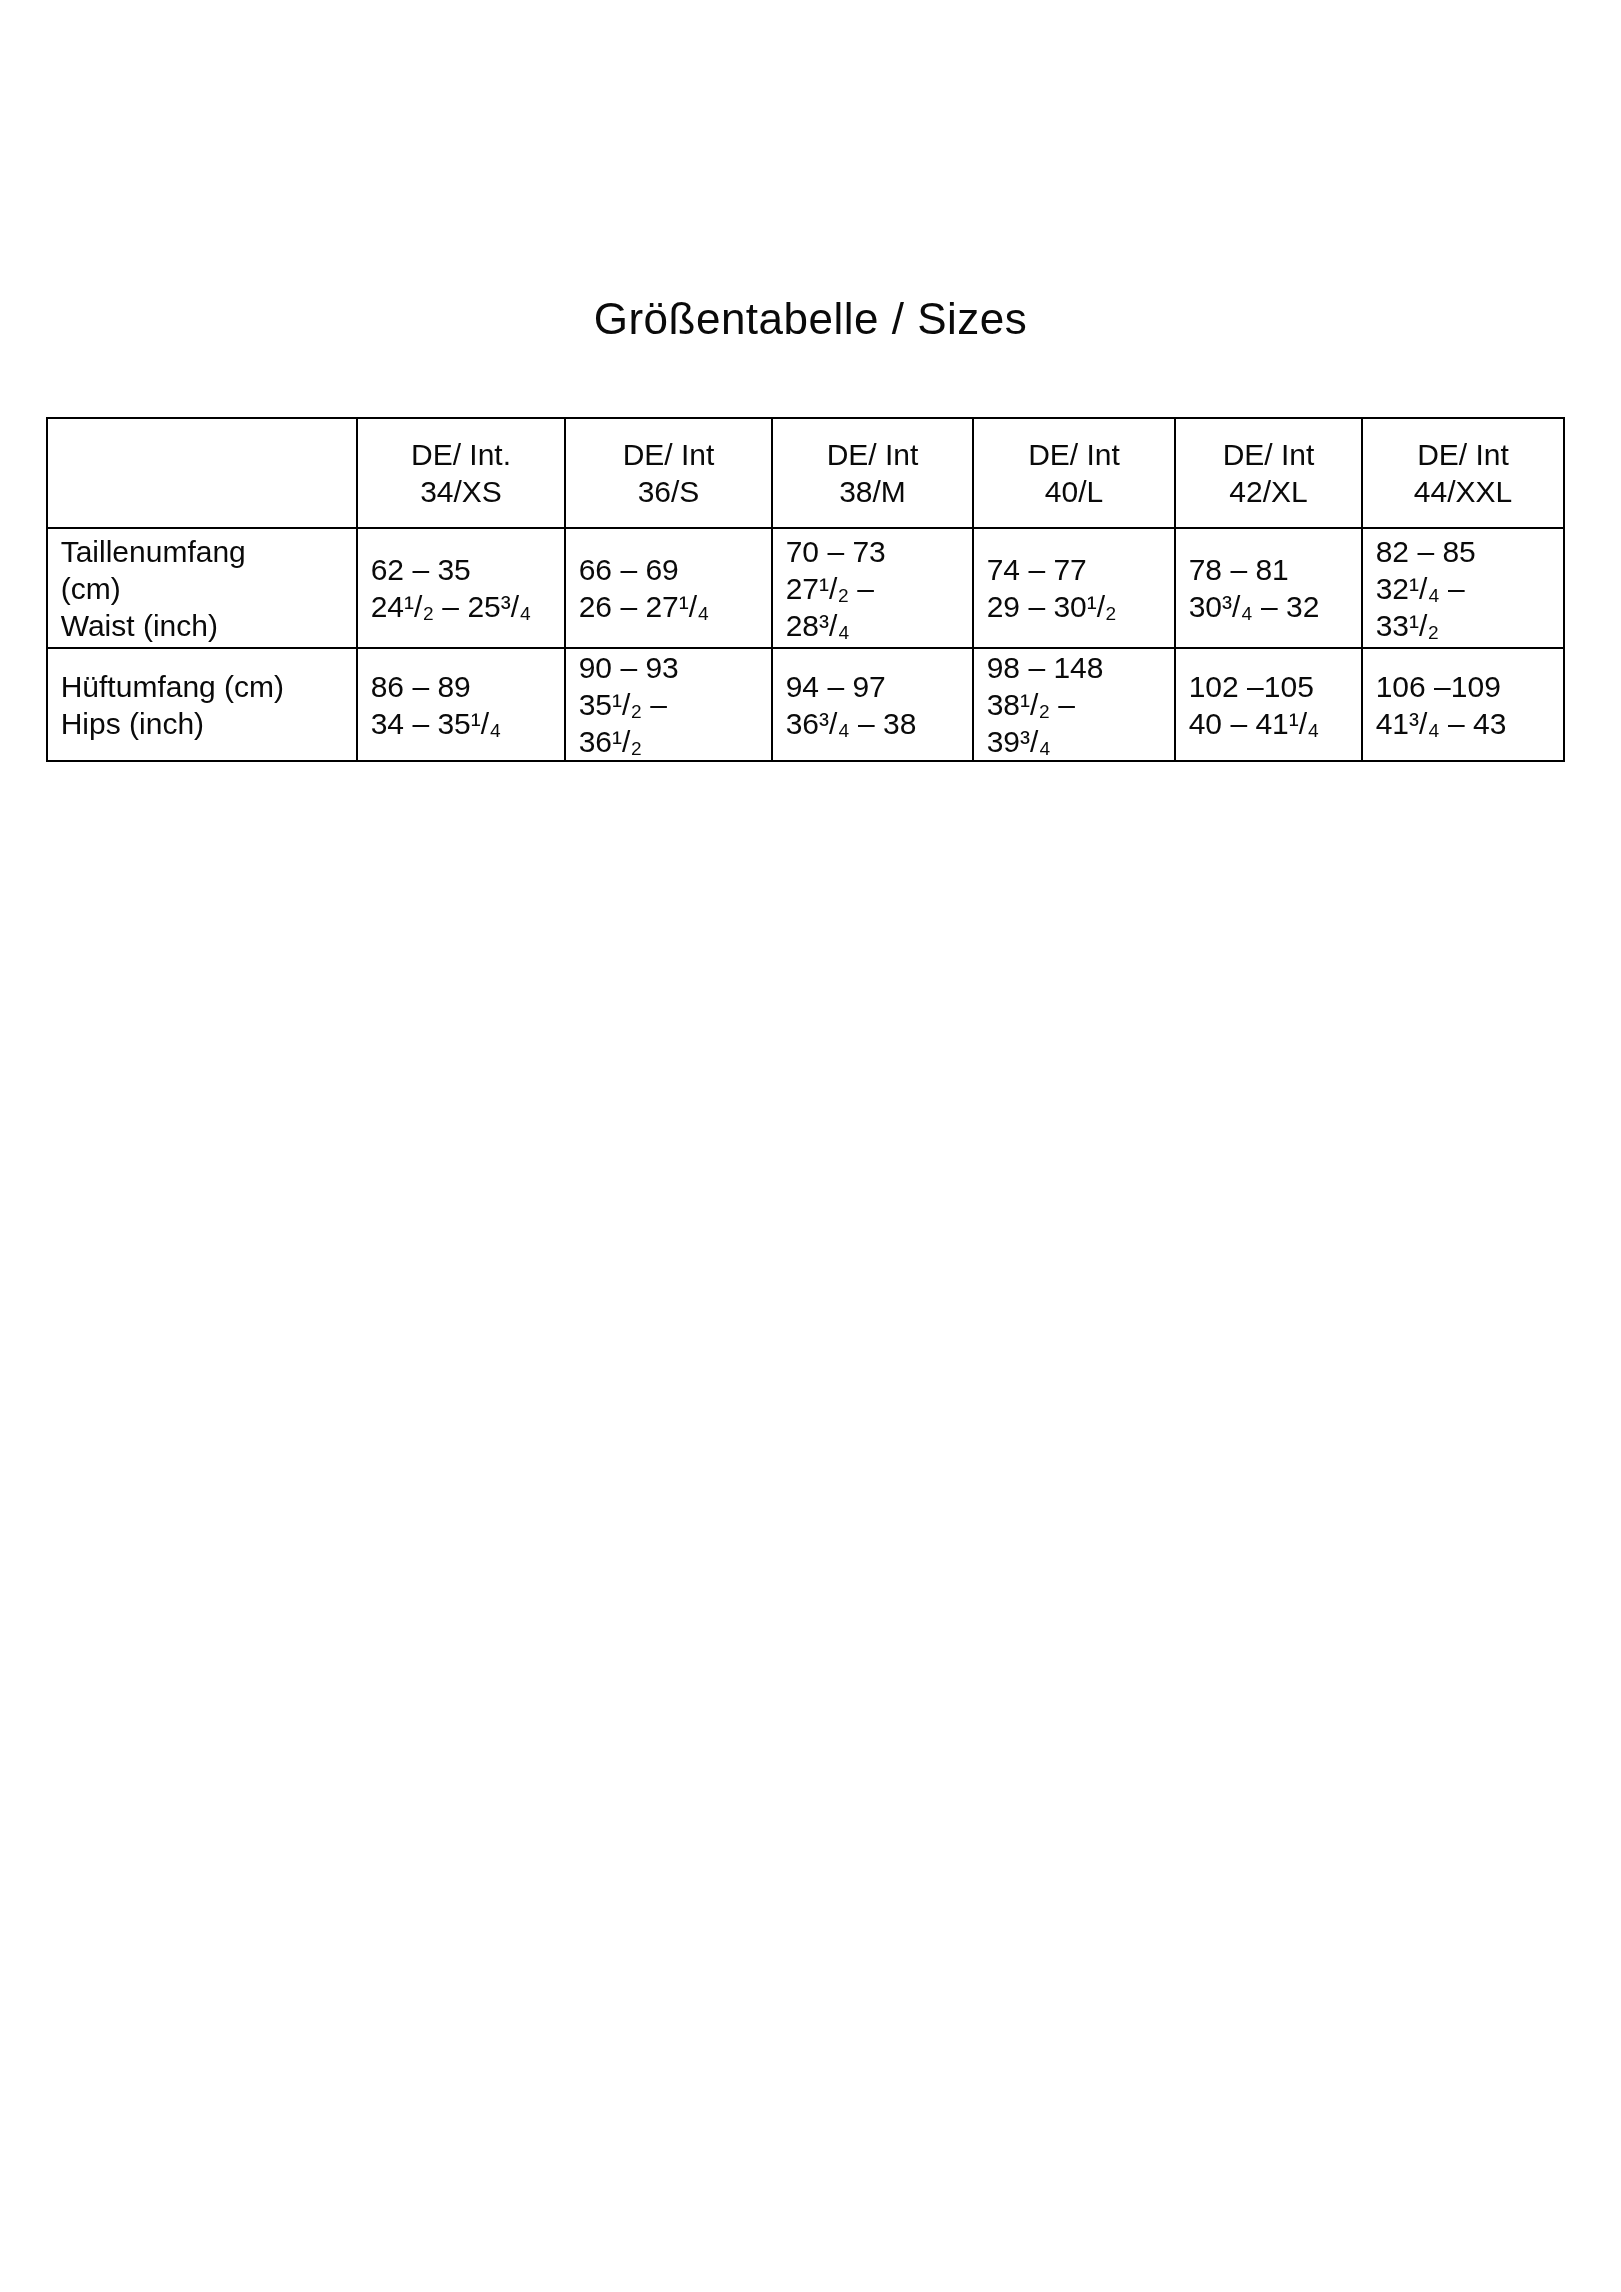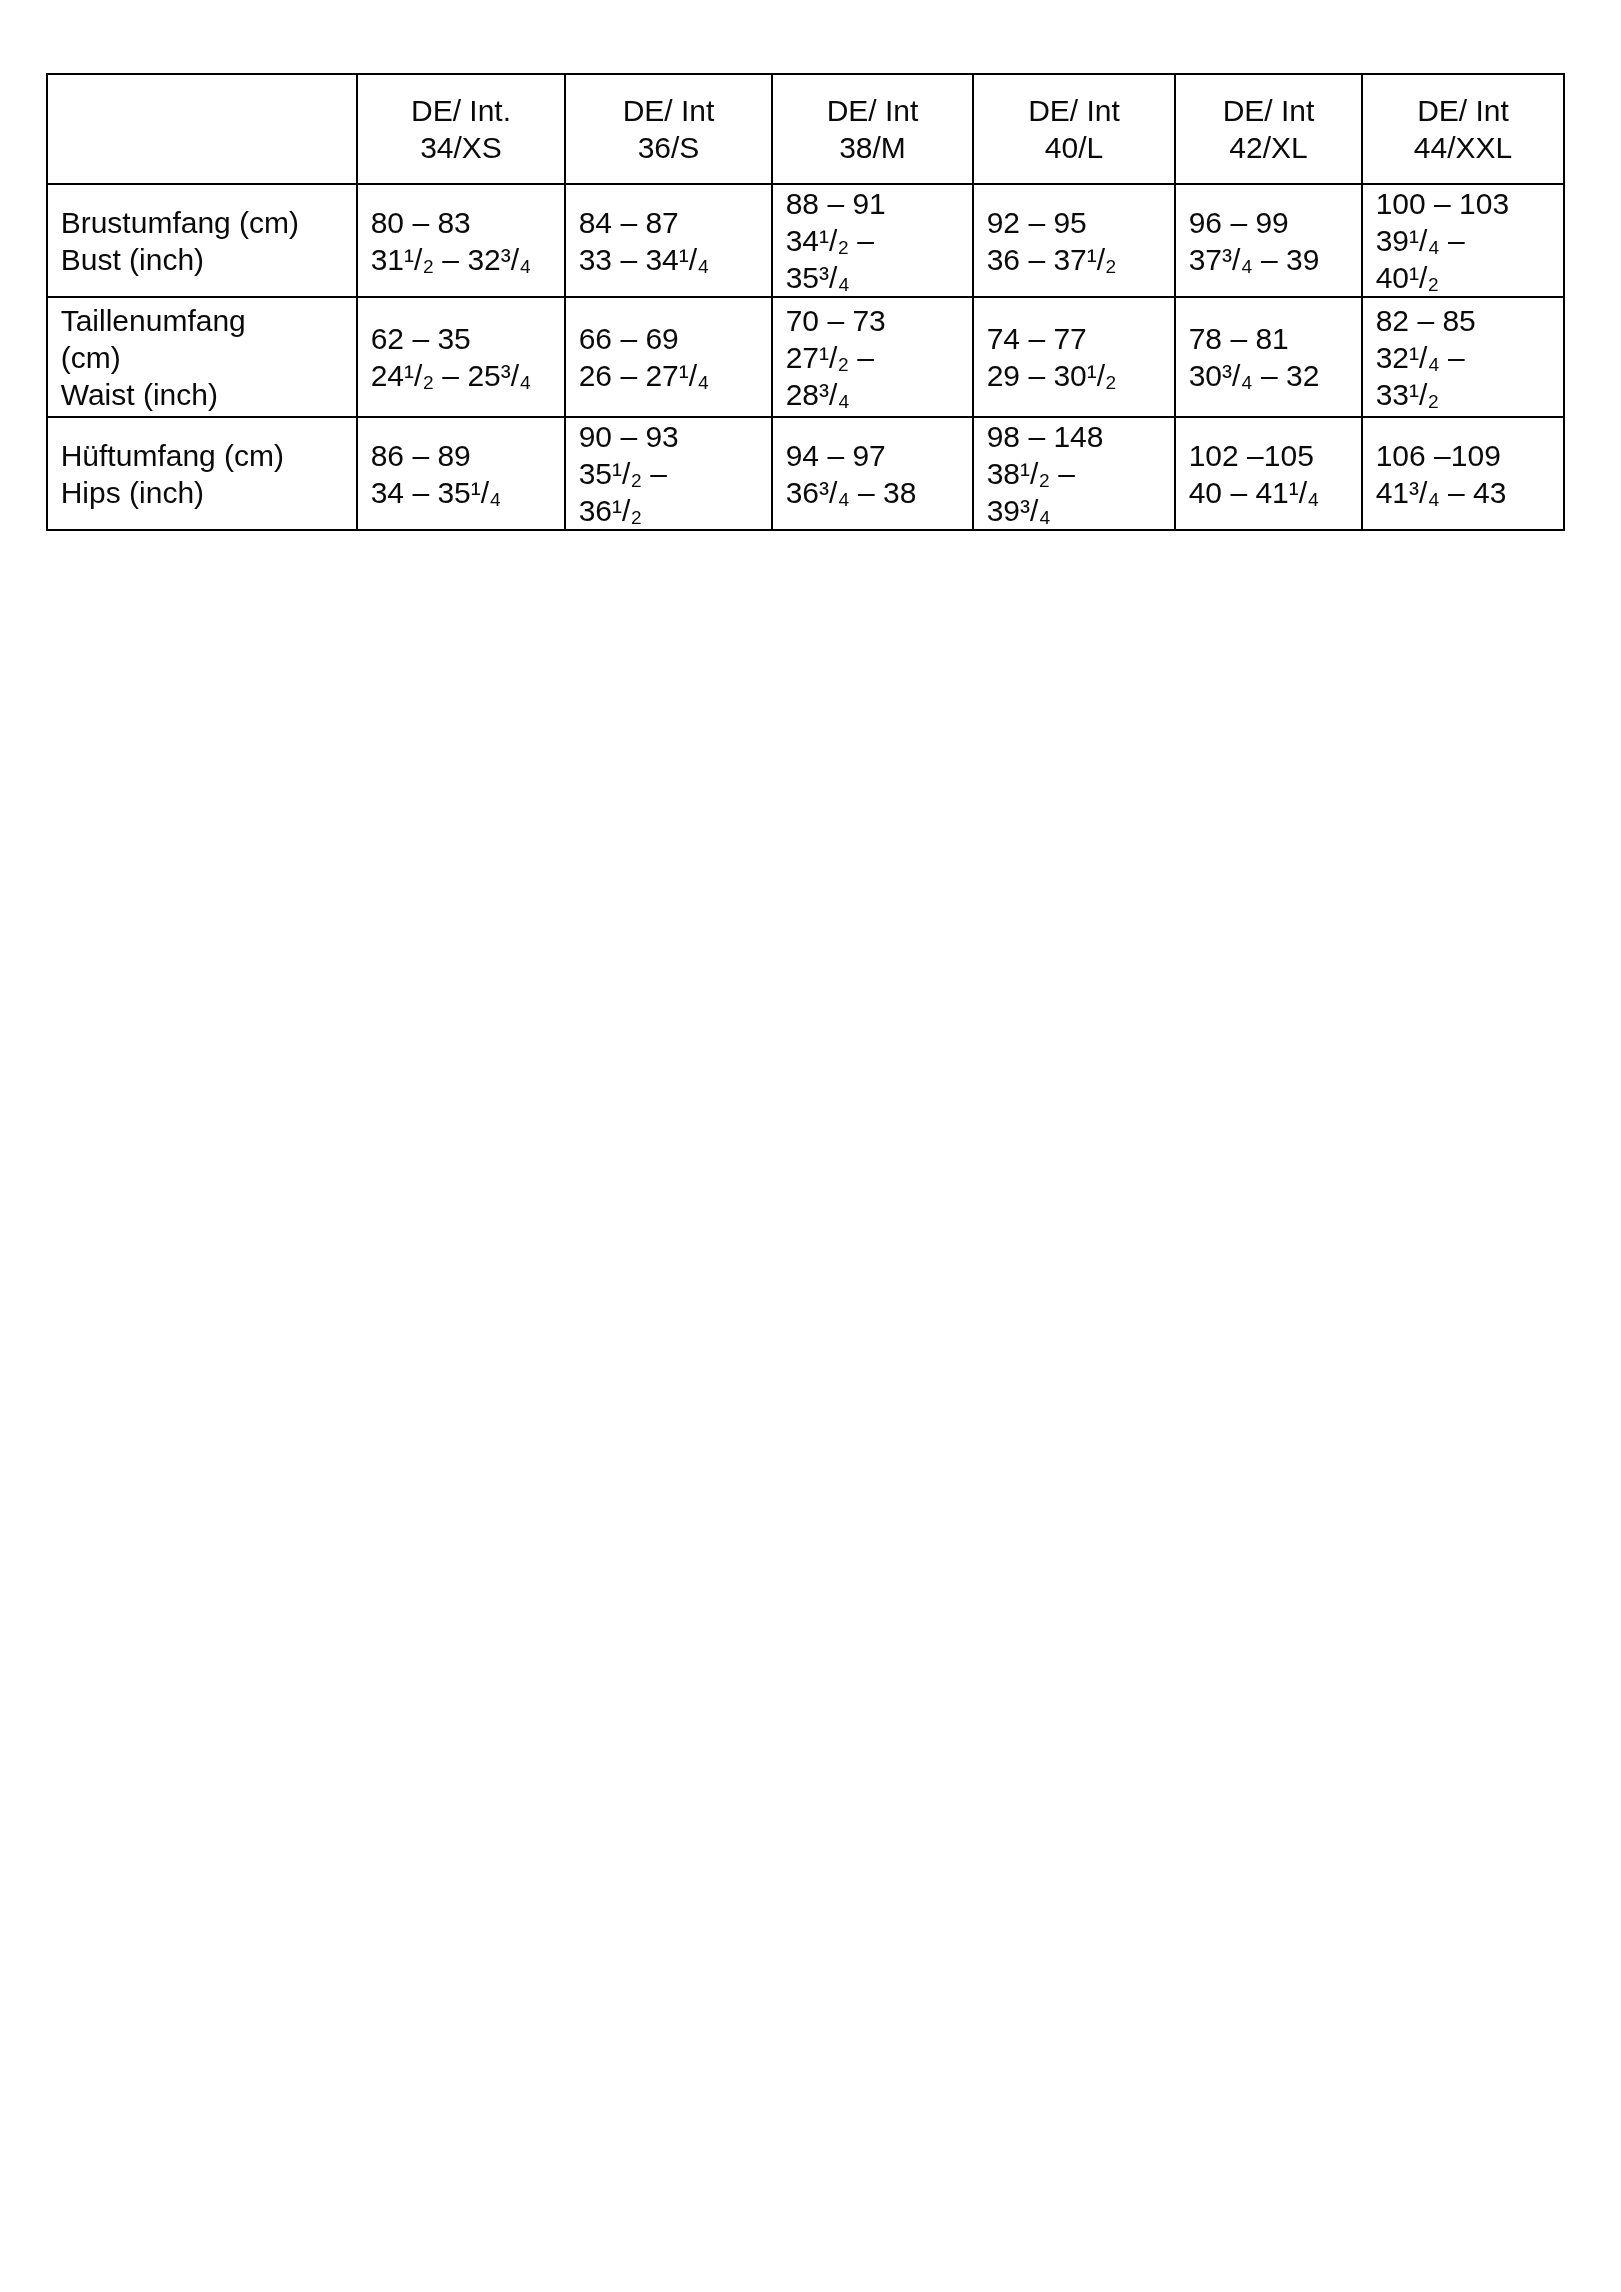--- a/index.html
+++ b/index.html
@@ -55,20 +55,21 @@
   }
   .size-table tbody tr.row-bust  { height: 112px; }
   .size-table tbody tr.row-waist { height: 120px; }
   .size-table tbody tr.row-hips  { height: 108px; }
 </style>
 </head>
 <body>
 
 <div class="page">
 
+  <h1 class="page-title">Größentabelle / Sizes</h1>
 
   <table class="size-table">
     <colgroup>
       <col style="width:310px">
       <col style="width:208px">
       <col style="width:207px">
       <col style="width:201px">
       <col style="width:202px">
       <col style="width:187px">
       <col style="width:202px">
@@ -84,38 +85,20 @@
 38/M</th>
         <th>DE/ Int
 40/L</th>
         <th>DE/ Int
 42/XL</th>
         <th>DE/ Int
 44/XXL</th>
       </tr>
     </thead>
     <tbody>
-      <tr class="row-bust">
-        <td>Brustumfang (cm)
-Bust (inch)</td>
-        <td>80 – 83
-31¹/₂ – 32³/₄</td>
-        <td>84 – 87
-33 – 34¹/₄</td>
-        <td>88 – 91
-34¹/₂ –
-35³/₄</td>
-        <td>92 – 95
-36 – 37¹/₂</td>
-        <td>96 – 99
-37³/₄ – 39</td>
-        <td>100 – 103
-39¹/₄ –
-40¹/₂</td>
-      </tr>
       <tr class="row-waist">
         <td>Taillenumfang
 (cm)
 Waist (inch)</td>
         <td>62 – 35
 24¹/₂ – 25³/₄</td>
         <td>66 – 69
 26 – 27¹/₄</td>
         <td>70 – 73
 27¹/₂ –

